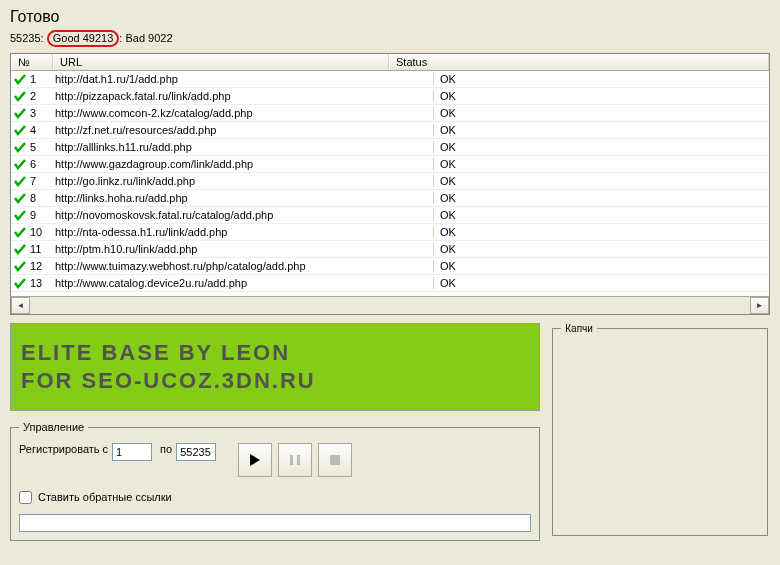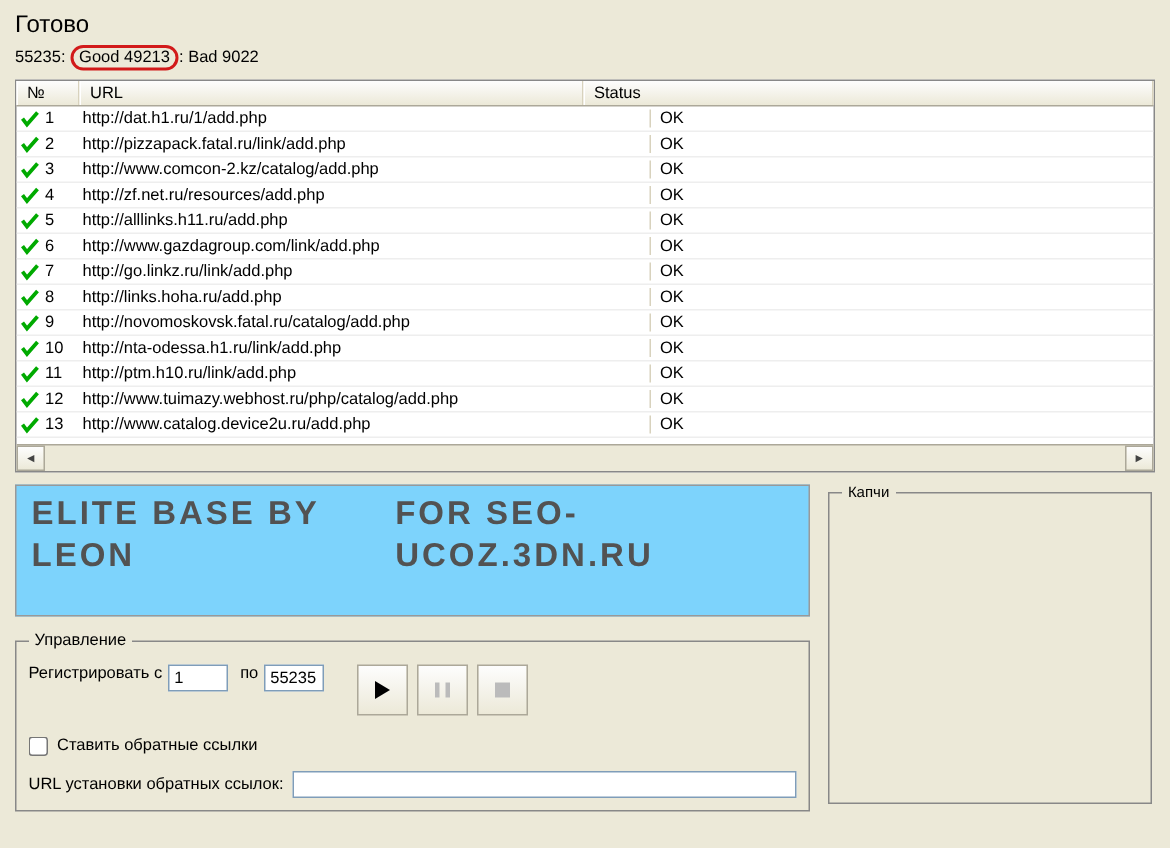--- a/index.html
+++ b/index.html
@@ -16,21 +16,21 @@
 .grid-body{height:225px;overflow:hidden;position:relative;}
 .row{display:flex;align-items:center;border-bottom:1px solid #eee;height:16px;}
 .cell-num{width:42px;display:flex;align-items:center;padding-left:2px;box-sizing:border-box;}
 .cell-url{width:380px;padding-left:2px;box-sizing:border-box;white-space:nowrap;}
 .cell-status{flex:1;padding-left:6px;border-left:1px solid #d8d2bd;box-sizing:border-box;}
 .tick{width:13px;height:13px;display:inline-block;margin-right:4px;}
 .hscroll{height:17px;background:#ece9d8;border-top:1px solid #aca899;display:flex;align-items:center;justify-content:space-between;}
 .sb-btn{width:17px;height:15px;border:1px solid #aca899;background:linear-gradient(#fdfdfd,#ece9d8);display:flex;align-items:center;justify-content:center;font-size:8px;color:#444;}
 .lower{display:flex;margin:8px 10px 0 10px;}
 .left-pane{width:530px;}
-.banner{height:78px;border:1px solid #999;background:#7dd3fc;display:flex;flex-direction:row;justify-content:center;padding:4px 10px;margin-bottom:10px;}
+.banner{height:78px;border:1px solid #999;background:#84cc16;display:flex;flex-direction:column;justify-content:center;padding:4px 10px;margin-bottom:10px;}
 .banner div{font-family:Impact,Arial Black,sans-serif;font-weight:700;letter-spacing:2px;color:#525252;font-size:22px;line-height:28px;}
 fieldset.mgmt{border:1px solid #888;padding:10px 8px 8px 8px;margin:0;}
 fieldset.mgmt legend{font-size:11px;padding:0 4px;}
 .reg-line{display:flex;margin-bottom:14px;}
 .reg-line label{margin-right:4px;}
 .smallinput{width:40px;height:18px;border:1px solid #7f9db9;background:#fff;font-size:11px;padding:1px 3px;box-sizing:border-box;margin:0 8px 0 0;}
 .btn{width:32px;height:32px;border:1px solid #aca899;background:linear-gradient(#fdfdfd,#ece9d8);margin-right:6px;display:flex;align-items:center;justify-content:center;cursor:pointer;}
 .btn svg{display:block;}
 .chkline{display:flex;align-items:flex-start;margin:6px 0 10px 0;}
 .chkline input{margin:0 6px 0 0;}
@@ -229,21 +229,20 @@
           <svg width="12" height="12">
               <rect x="1" y="1" width="10" height="10" fill="#bbb"></rect>
             </svg>
         </div>
       </div>
       <div class="chkline">
         <input type="checkbox" style="">
         <label>Ставить обратные ссылки</label>
       </div>
       <div class="urlline">
-        <label>URL установки обратных ссылок:</label>
         <input value="" style="">
       </div>
     </fieldset>
   </div>
   <div class="right-pane">
     <fieldset class="captcha">
       <legend>Капчи</legend>
     </fieldset>
   </div>
 </div>

